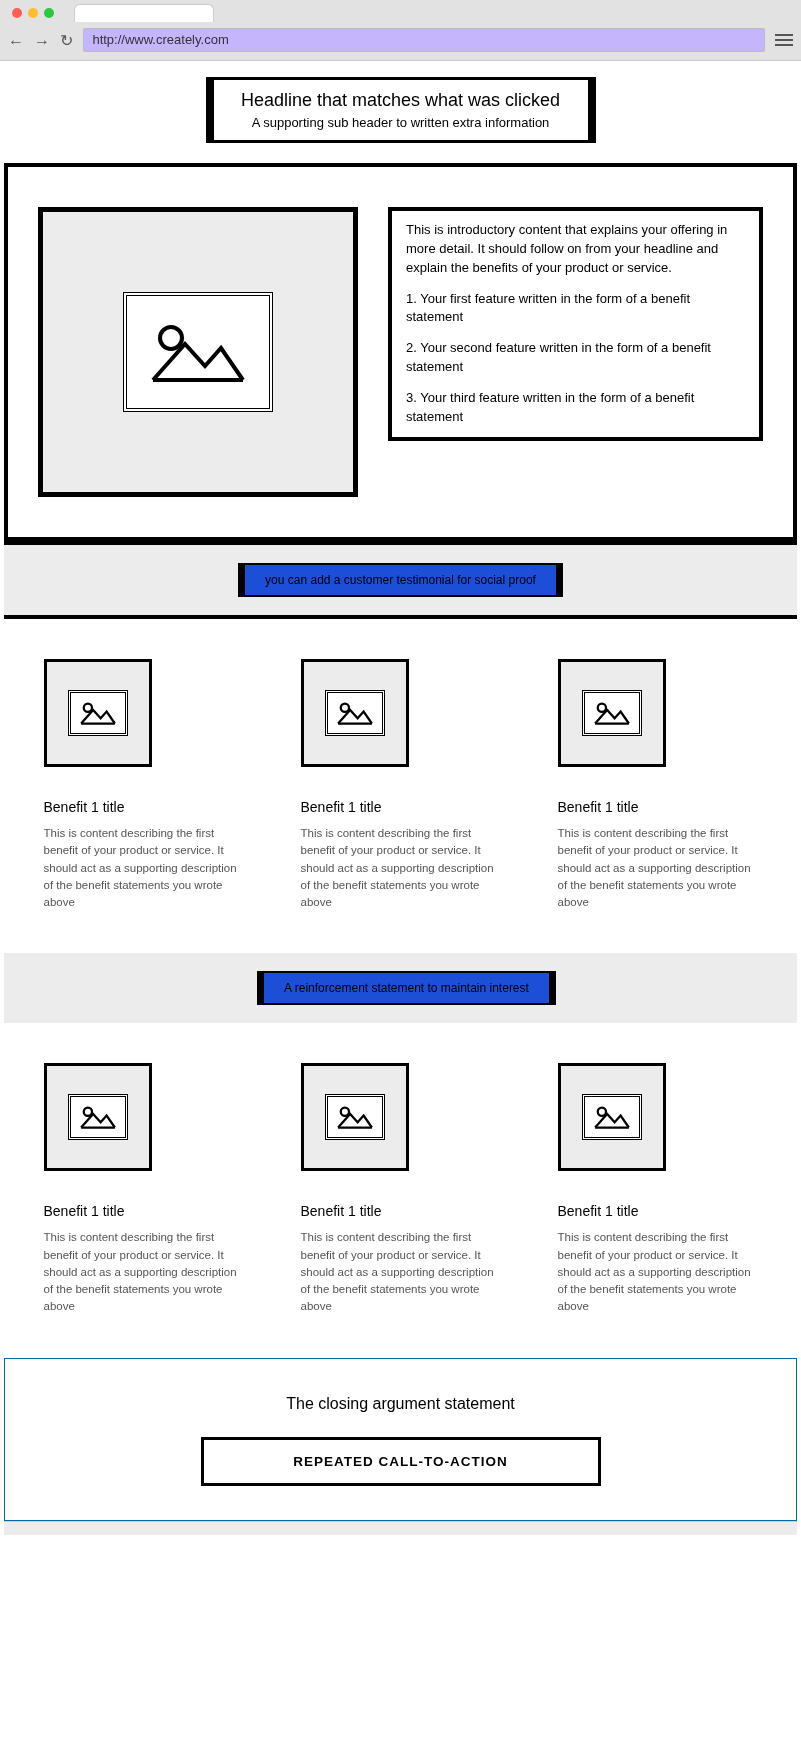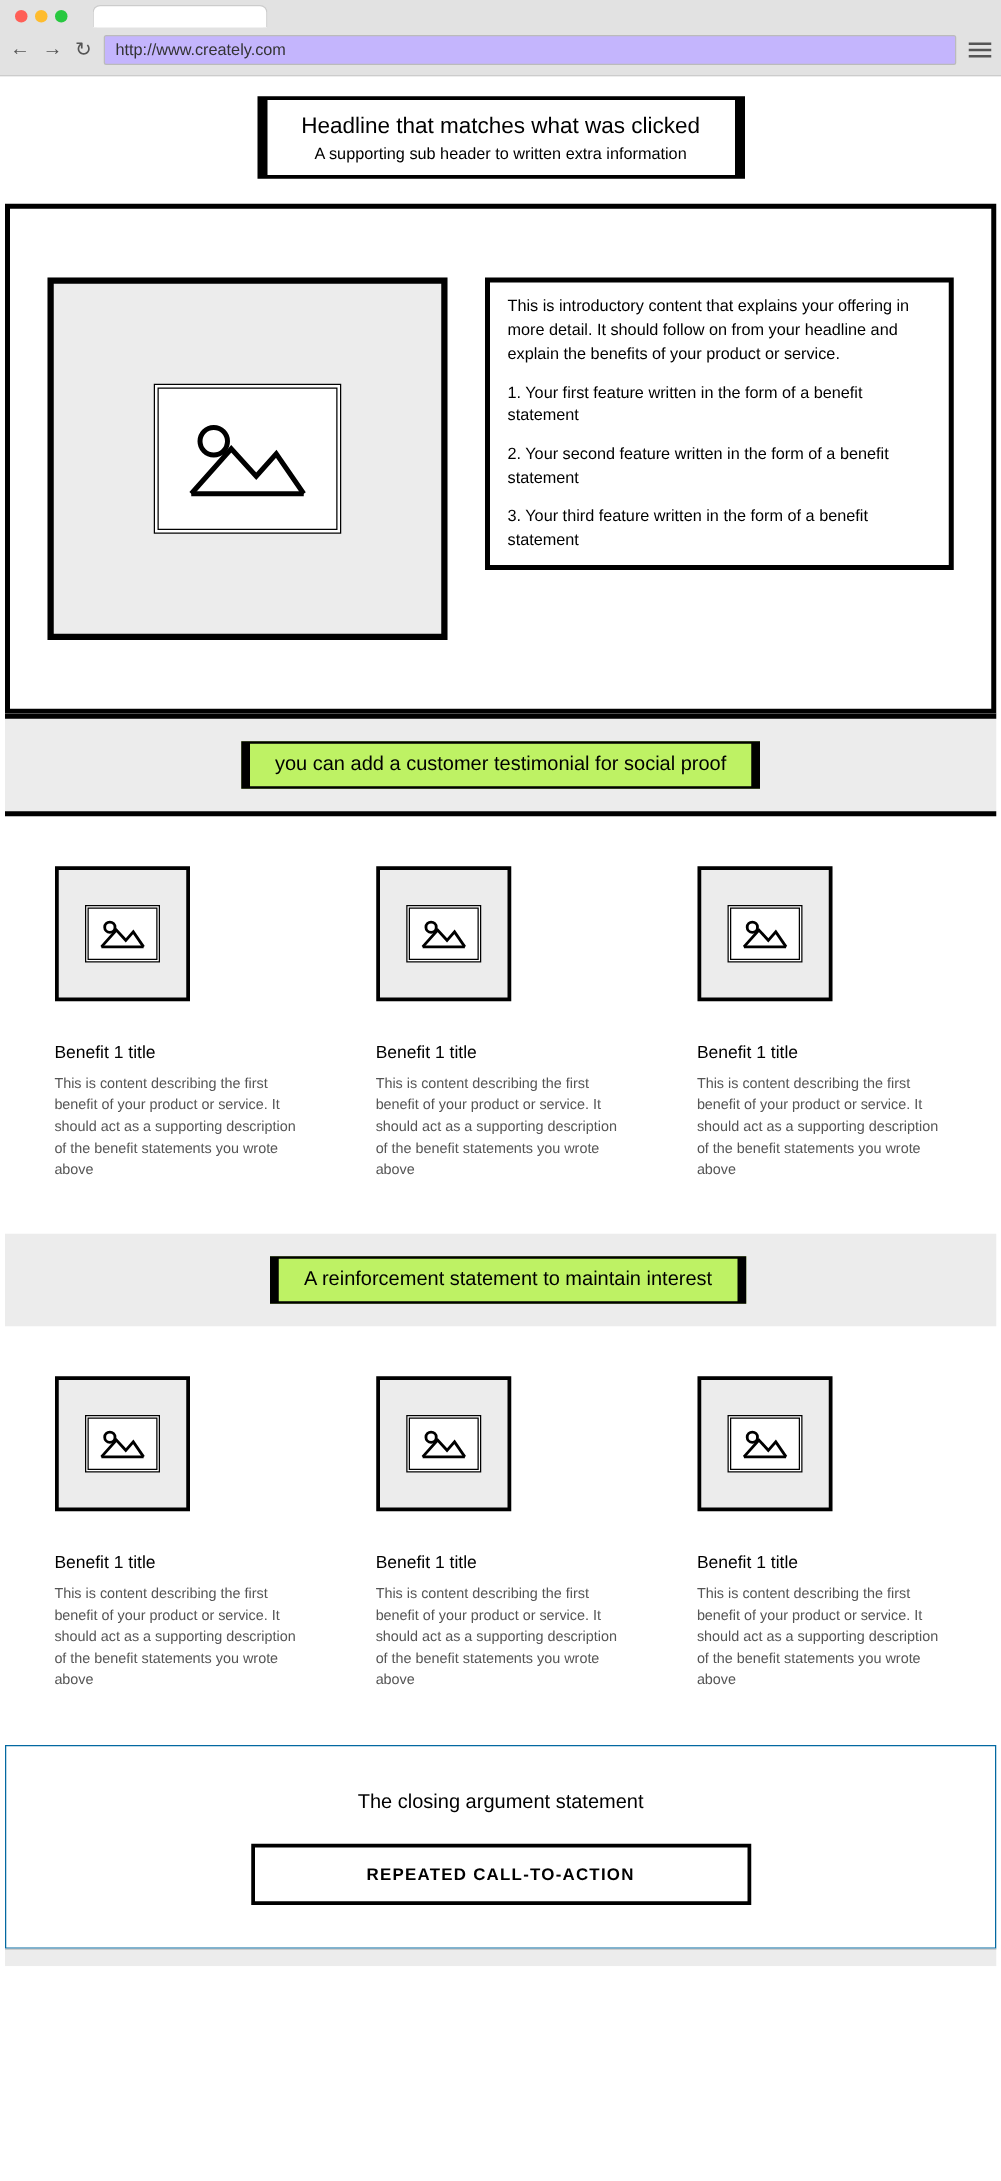--- a/index.html
+++ b/index.html
@@ -69,21 +69,21 @@
     text-align: center;
     min-width: 390px;
   }
   .headline-box h1 { font-size: 18px; font-weight: 400; margin-bottom: 4px; }
   .headline-box p  { font-size: 13px; font-weight: 400; }
 
   
   .hero {
     border: 4px solid #000;
     margin: 0 4px;
-    padding: 55px 30px;
+    padding: 40px 30px;
     display: flex;
     gap: 30px;
   }
   .hero-left {
     width: 320px; height: 290px;
     border: 5px solid #000;
     background: #ececec;
     display:flex; align-items:center; justify-content:center;
   }
   .img-ph {
@@ -117,26 +117,26 @@
   .strip {
     background: #ececec;
     border-top: 4px solid #000;
     border-bottom: 4px solid #000;
     margin: 0 4px;
     padding: 18px 0;
     display:flex; justify-content:center;
   }
   .strip.noborder { border-top:none; border-bottom:none; margin-top: 12px; padding-left: 12px; }
   .strip-box {
-    background:#bef264;
+    background:#1d4ed8;
     border: 2px solid #000;
     border-left-width: 7px;
     border-right-width: 7px;
     padding: 8px 20px;
-    font-size: 16px;
+    font-size: 12px;
   }
 
   
   .benefits {
     display:flex;
     justify-content: space-around;
     padding: 40px 30px 30px 30px;
     gap: 30px;
   }
   .benefit { width: 200px; }

